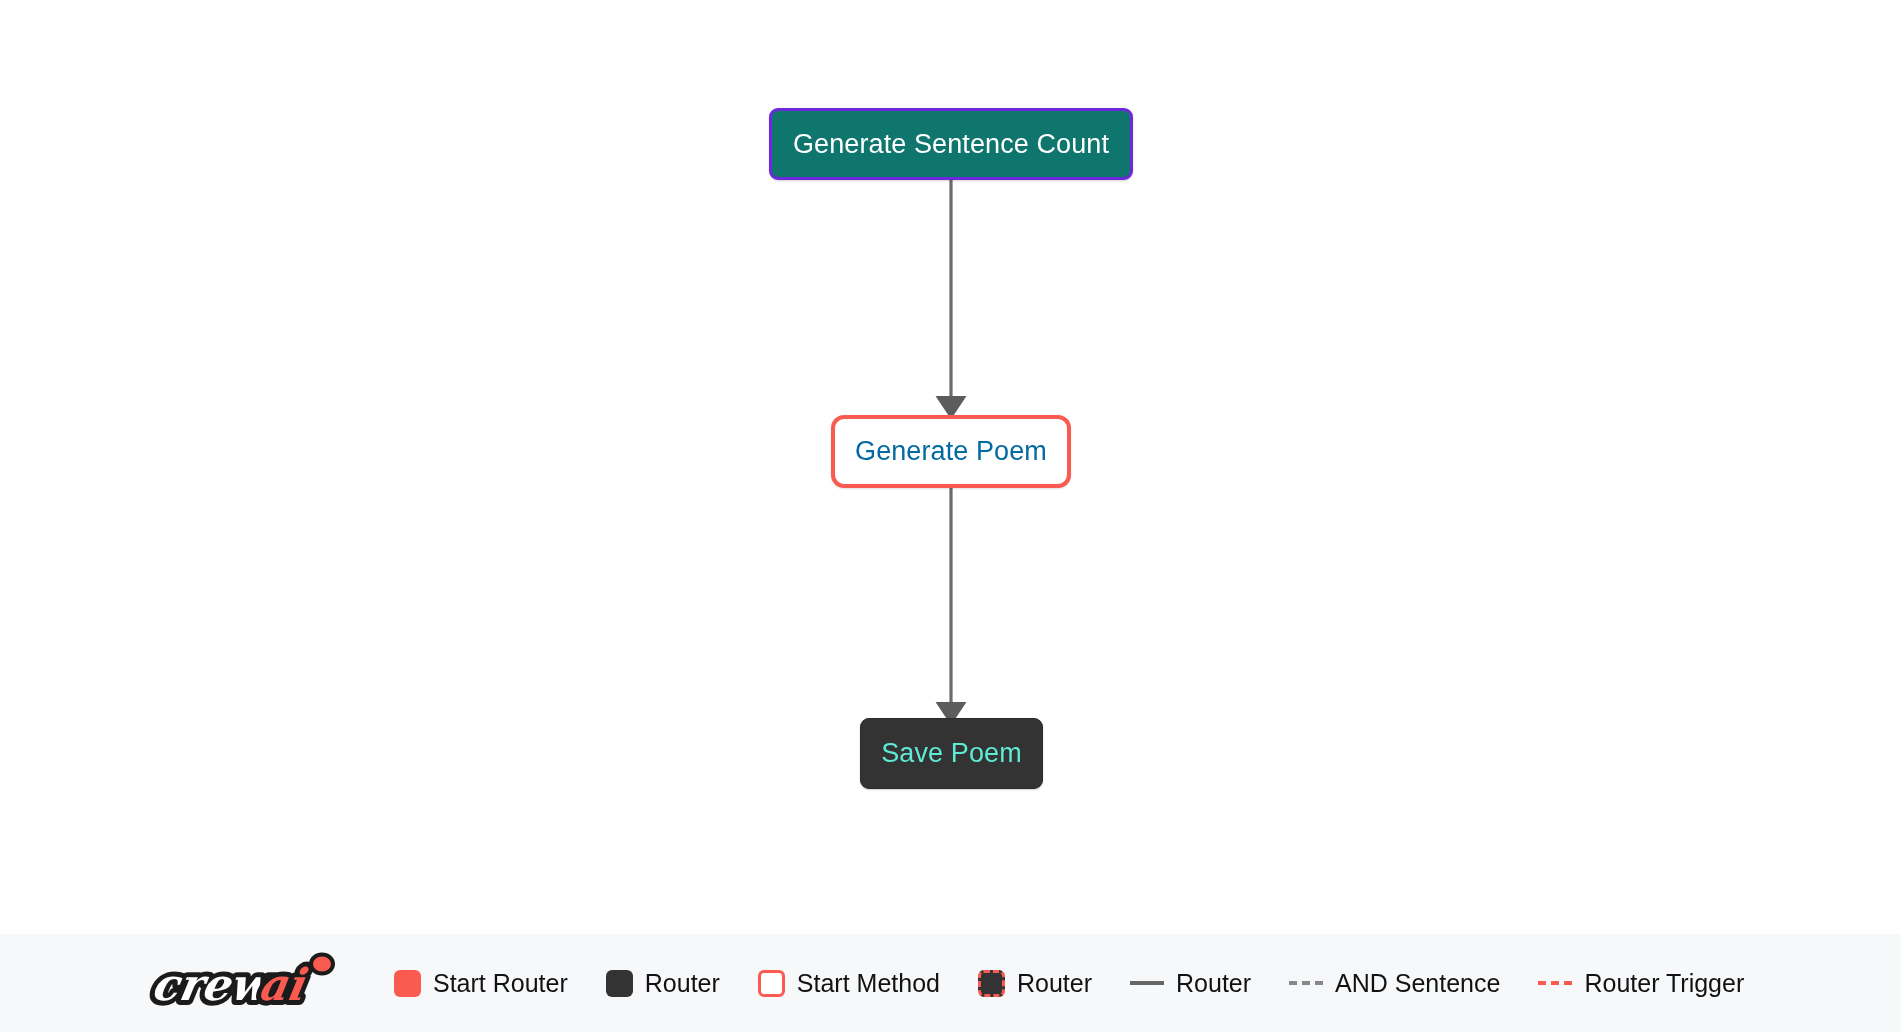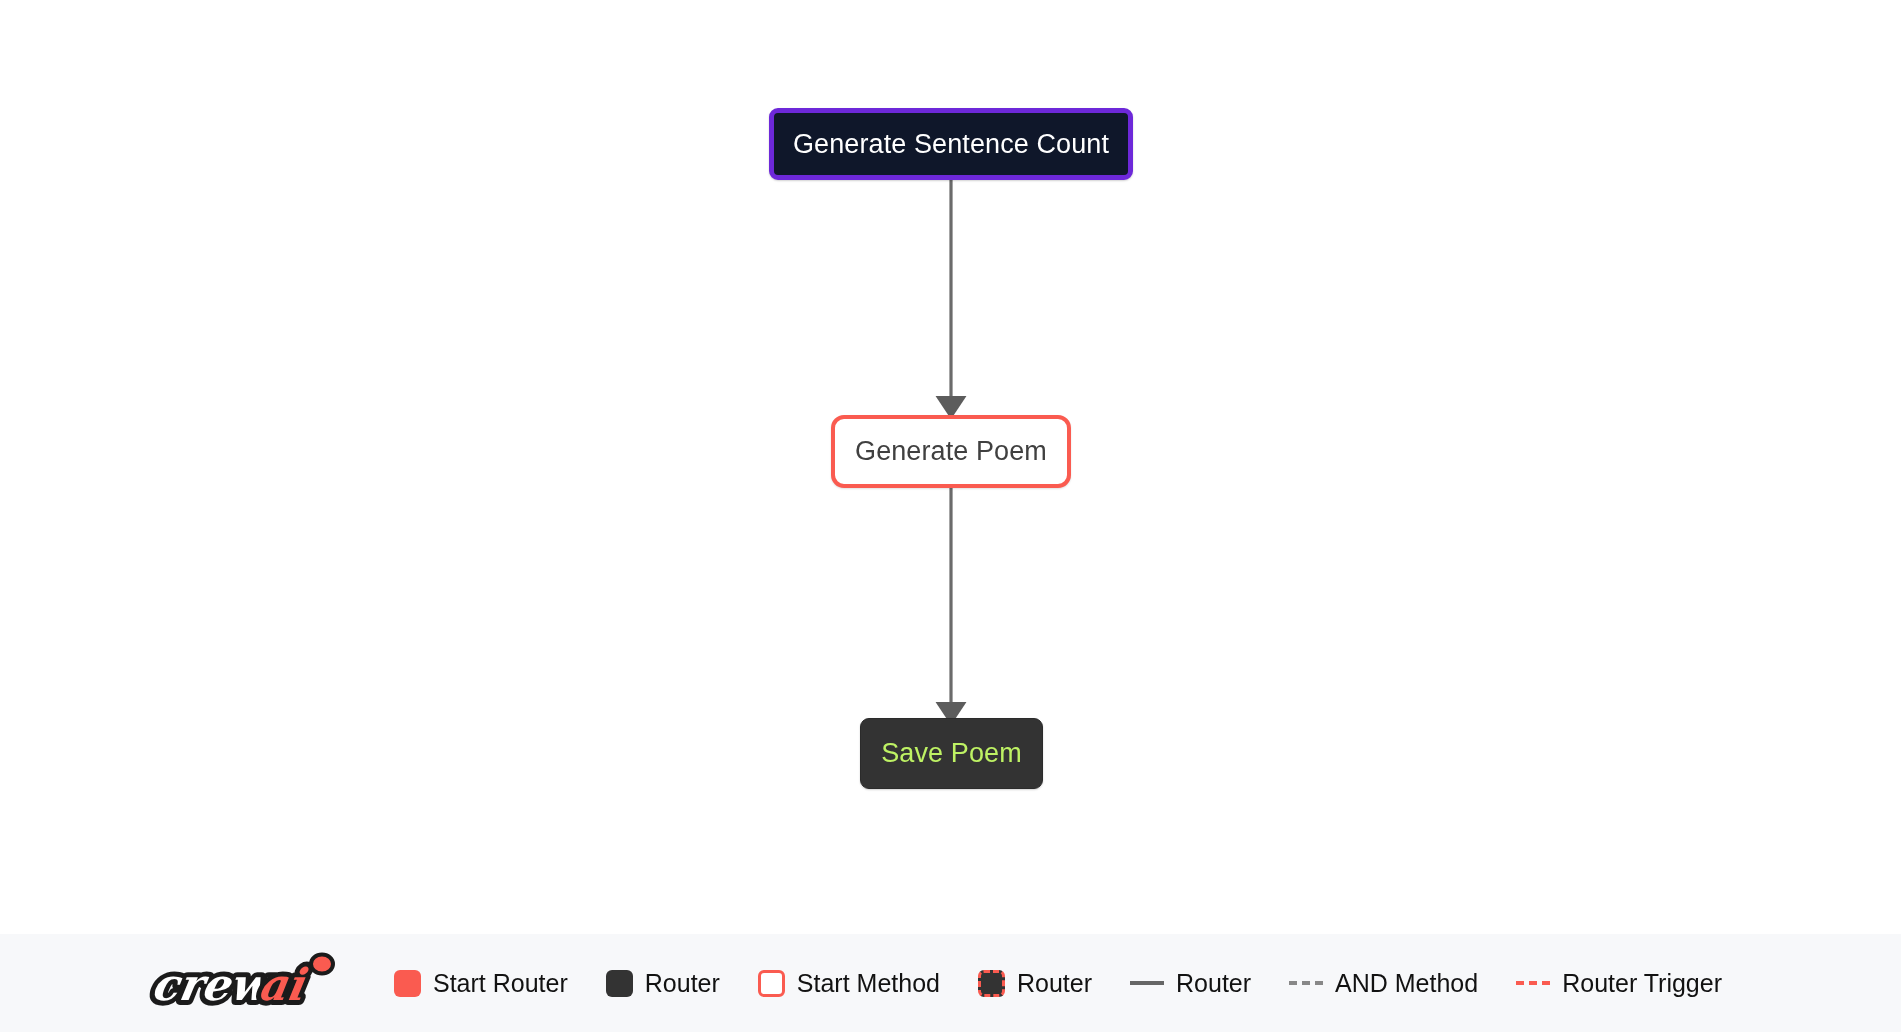--- a/index.html
+++ b/index.html
@@ -39,40 +39,40 @@
     box-sizing: border-box;
     display: flex;
     align-items: center;
     justify-content: center;
     border-radius: 9px;
     white-space: nowrap;
     letter-spacing: 0.1px;
   }
 
   .node-start {
-    background: #0f172a;
-    border: 5px solid #6d28d9;
+    background: #0f766e;
+    border: 3px solid #6d28d9;
     color: #ffffff;
     font-size: 27px;
     box-shadow: 0 1px 2px rgba(0,0,0,0.18);
   }
 
   .node-crew {
     background: #ffffff;
     border: 4px solid #fa5b50;
-    color: #404040;
+    color: #0369a1;
     font-size: 27px;
     border-radius: 13px;
     box-shadow: 0 1px 2px rgba(0,0,0,0.12);
   }
 
   .node-method {
     background: #333333;
     border: 1px solid #2b2b2b;
-    color: #bef264;
+    color: #5eead4;
     font-size: 27px;
     box-shadow: 0 1px 2px rgba(0,0,0,0.18);
   }
 
   
   #legend-bar {
     position: absolute;
     left: 0;
     top: 934px;
     width: 1901px;
@@ -196,21 +196,21 @@
     <span class="legend-label">Router</span>
   </div>
 
   <div class="legend-item">
     <span class="line-swatch line-trigger"></span>
     <span class="legend-label">Router</span>
   </div>
 
   <div class="legend-item">
     <span class="line-swatch line-and-trigger"></span>
-    <span class="legend-label">AND Method</span>
+    <span class="legend-label">AND Sentence</span>
   </div>
 
   <div class="legend-item">
     <span class="line-swatch line-router-trig"></span>
     <span class="legend-label">Router Trigger</span>
   </div>
 
 </div>
 
 </body></html>

